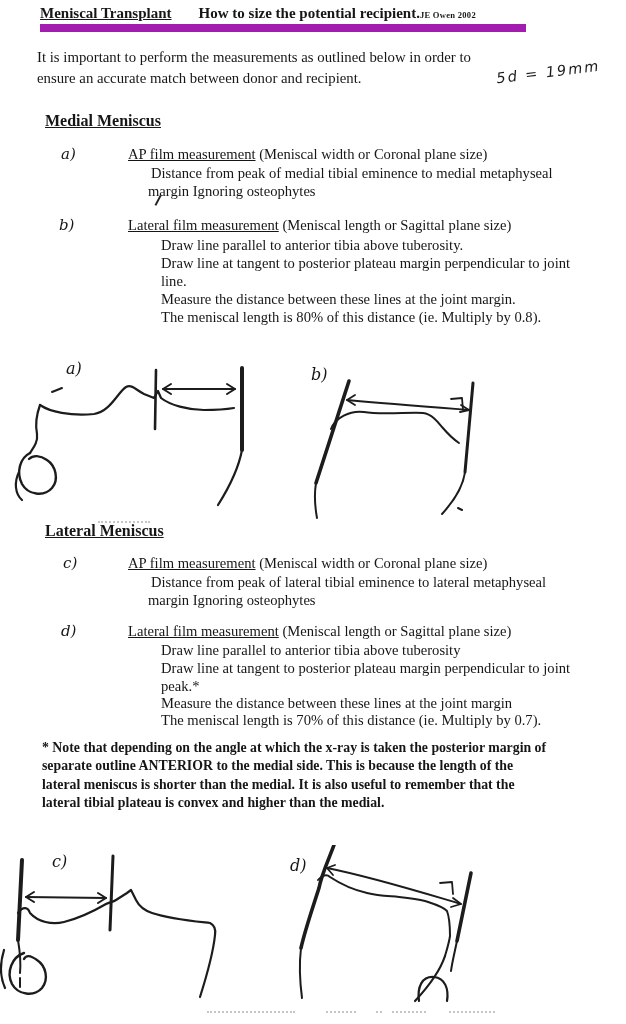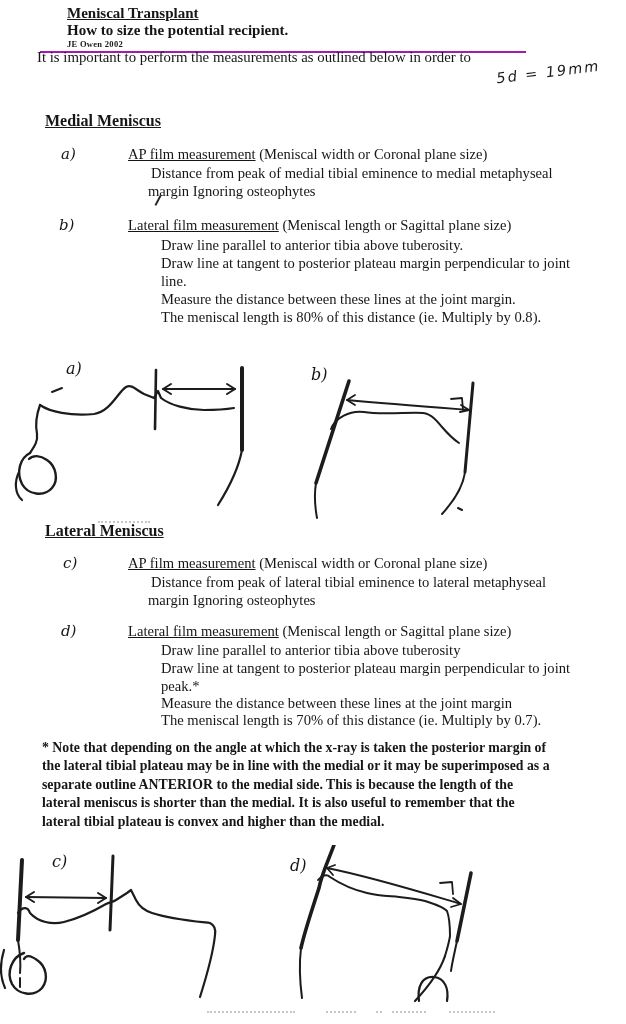--- a/index.html
+++ b/index.html
@@ -9,23 +9,22 @@
     background:#ffffff;
     overflow:hidden;
     font-family:"Liberation Serif", serif;
     color:#161616;
     -webkit-font-smoothing:antialiased;
   }
   
   .doc-header{
     position:absolute;left:40px;top:5px;width:486px;
     display:flex;align-items:baseline;
-    border-bottom:2px solid #a21caf;padding-bottom:2px;
+    border-bottom:8px solid #a21caf;padding-bottom:2px;
     font-weight:bold;
-    flex-direction:column;
   }
   .doc-header .title{font-size:15px;text-decoration:underline;}
   .doc-header .subtitle{font-size:15px;margin-left:27px;}
   .doc-header .byline{font-size:8.5px;letter-spacing:.3px;}
   
   .intro{position:absolute;left:37px;top:47px;font-size:14.8px;line-height:21px;}
   .intro .line{white-space:nowrap;}
   
   .hand-note{
     position:absolute;left:496px;top:64px;
@@ -66,20 +65,21 @@
 <div class="page">
 
   <header class="doc-header">
     <span class="title">Meniscal Transplant</span>
     <span class="subtitle">How to size the potential recipient.</span>
     <span class="byline">JE Owen 2002</span>
   </header>
 
   <div class="intro">
     <div class="line">It is important to perform the measurements as outlined below in order to</div>
+    <div class="line">ensure an accurate match between donor and recipient.</div>
   </div>
 
   <div class="hand-note">5d = 19mm</div>
 
   <h2 class="sec" style="top:112px">Medial Meniscus</h2>
 
   <div class="item-label" style="left:61px;top:145px">a)</div>
   <div class="item-title" style="left:88px;top:146px">
     <span class="u">AP film measurement</span><span> (Meniscal width or Coronal plane size)</span>
   </div>
@@ -144,21 +144,20 @@
     <span class="u">Lateral film measurement</span><span> (Meniscal length or Sagittal plane size)</span>
   </div>
   <div class="bodyline" style="left:141px;top:642px">Draw line parallel to anterior tibia above tuberosity</div>
   <div class="bodyline" style="left:141px;top:660px">Draw line at tangent to posterior plateau margin perpendicular to joint</div>
   <div class="bodyline" style="left:141px;top:678px">peak.*</div>
   <div class="bodyline" style="left:141px;top:695px">Measure the distance between these lines at the joint margin</div>
   <div class="bodyline" style="left:141px;top:712px">The meniscal length is 70% of this distance (ie. Multiply by 0.7).</div>
 
   <div class="footnote">
     <div>* Note that depending on the angle at which the x-ray is taken the posterior margin of</div>
-    <div>the lateral tibial plateau may be in line with the medial or it may be superimposed as a</div>
     <div>separate outline ANTERIOR to the medial side. This is because the length of the</div>
     <div>lateral meniscus is shorter than the medial. It is also useful to remember that the</div>
     <div>lateral tibial plateau is convex and higher than the medial.</div>
   </div>
 
   <svg class="fig" style="left:0px;top:845px" width="232" height="179" viewBox="0 0 232 179">
     <text class="fig-label" x="52" y="22">c)</text>
     <path stroke-width="4" d="M22,15 L18,95"></path>
     <path stroke-width="2" d="M18,95 C20,107 21,118 20,128"></path>
     <path stroke-width="2" d="M20,133 L20,142"></path>

